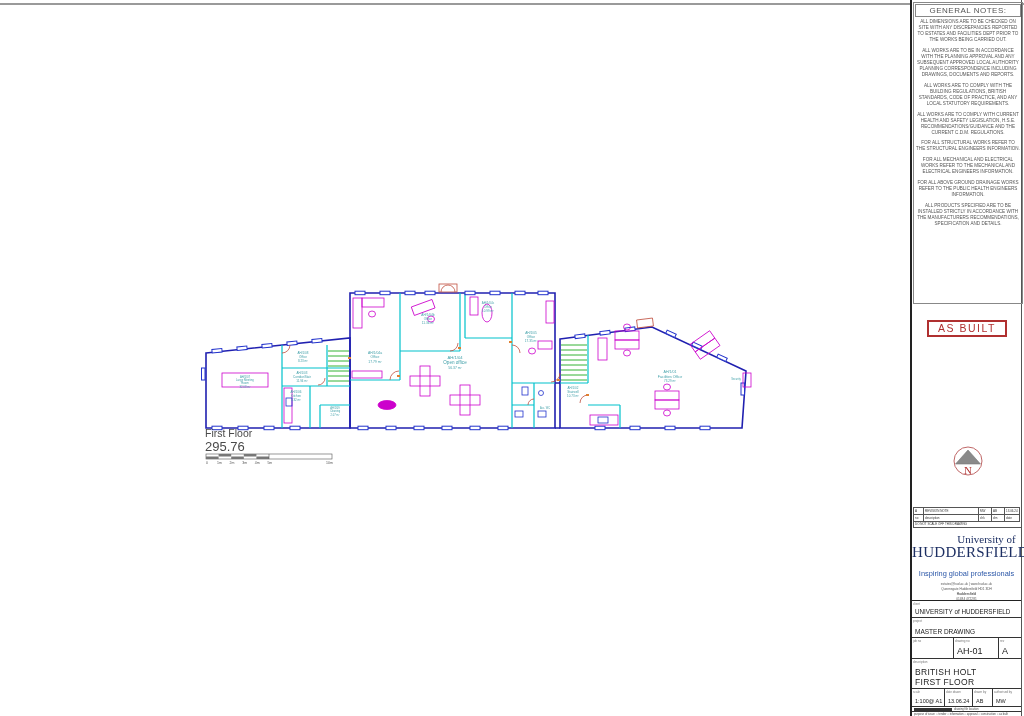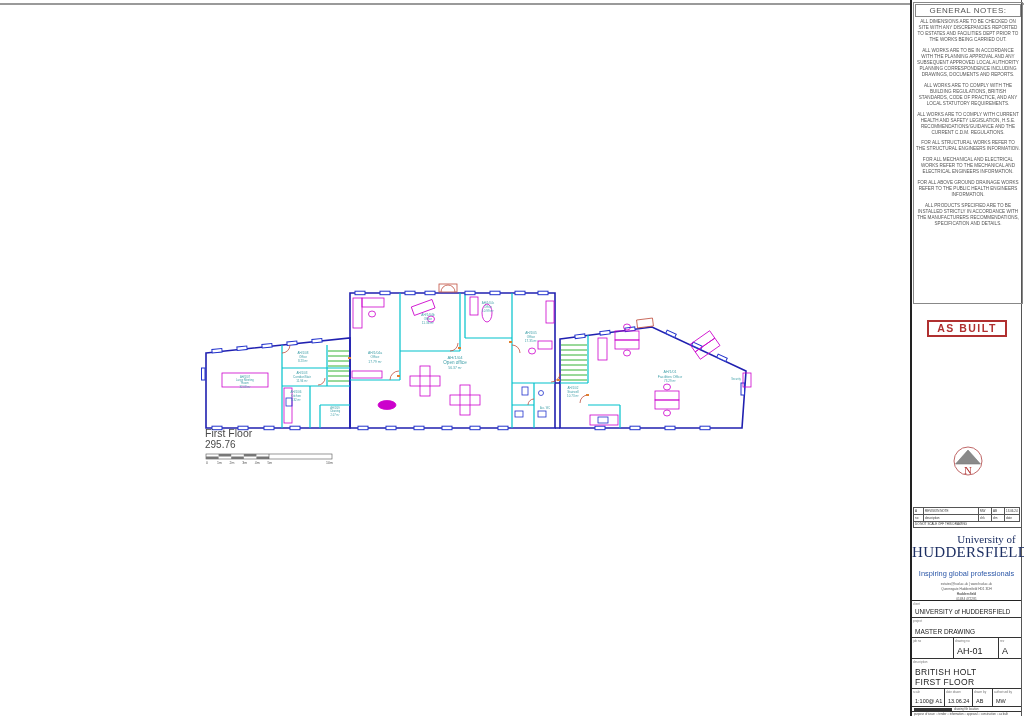--- a/index.html
+++ b/index.html
@@ -2,32 +2,32 @@
 <html><head>
 <meta charset="utf-8">
 <style>
   html,body{margin:0;padding:0;}
   body{width:1024px;height:716px;background:#fff;position:relative;overflow:hidden;
        font-family:"Liberation Sans",sans-serif;color:#333;}
   .topline{position:absolute;left:0;top:3px;width:1024px;height:2px;background:#9a9a9a;}
   
   .plan-svg{position:absolute;left:200px;top:283px;width:560px;height:150px;}
   .plan-title{position:absolute;left:205px;top:427px;font-size:10.5px;color:#4a4a4a;}
-  .plan-elev{position:absolute;left:205px;top:439px;font-size:10px;color:#4a4a4a;}
+  .plan-elev{position:absolute;left:205px;top:439px;font-size:13px;color:#4a4a4a;}
   .sbar{position:absolute;left:205px;top:452px;width:130px;height:16px;}
   
   .panel{position:absolute;left:910px;top:0;width:112px;height:716px;background:#fff;
          border-left:2px solid #222;border-right:1px solid #555;box-sizing:border-box;}
   .notes{position:absolute;left:1px;top:2px;width:106px;height:298px;border:1px solid #888;
          padding:1px;overflow:hidden;text-align:center;}
   .notes-title{border:1px solid #888;font-size:8px;color:#555;letter-spacing:.5px;
          padding:1px 2px;margin-bottom:2px;}
   .notes p{font-size:4.6px;line-height:1.3;color:#555;margin:0 1px 5px 1px;}
   .stamp{position:absolute;left:15px;top:320px;width:76px;height:13px;border:2px solid #b03030;
-         color:#b03030;font-size:10.5px;font-weight:bold;letter-spacing:1.5px;text-align:center;
+         color:#b03030;font-size:10.5px;font-weight:normal;letter-spacing:1.5px;text-align:center;
          line-height:13px;}
   .north{position:absolute;left:39px;top:444px;width:34px;height:34px;}
   .rev{position:absolute;left:1px;top:507px;width:107px;border-collapse:collapse;}
   .rev td{border:0.5px solid #555;font-size:3px;color:#333;padding:0 1px;height:6px;
           white-space:nowrap;overflow:hidden;}
   .noscale{position:absolute;left:1px;top:521px;width:105px;border:0.5px solid #555;
            border-top:none;font-size:3px;color:#333;padding:0 1px;height:6px;line-height:6px;}
   .logo{position:absolute;left:0;top:533px;width:109px;text-align:center;}
   .lg1{font-family:"Liberation Serif",serif;font-size:11px;color:#1d2f63;padding-left:40px;}
   .lg2{font-family:"Liberation Serif",serif;font-size:15px;color:#1d2f63;letter-spacing:.3px;margin-top:-1px;}

